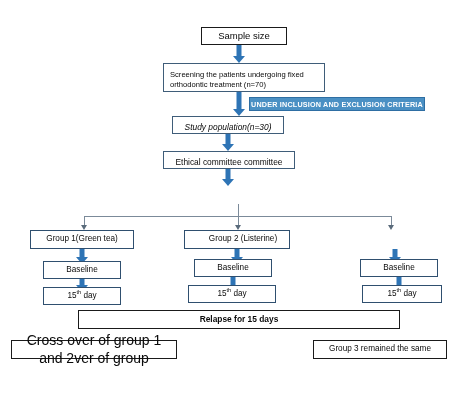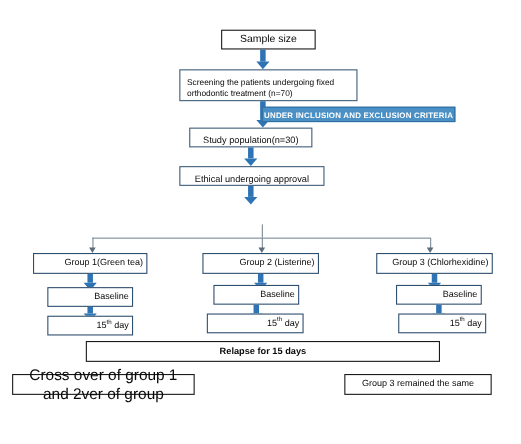--- a/index.html
+++ b/index.html
@@ -32,21 +32,20 @@
   }
   .node.dark {
     border: 1.6px solid #1a1a1a;
   }
   .node.slate {
     border: 1.1px solid #3f5d79;
     align-items: flex-end;
   }
   .node.slate2 {
     border: 1.3px solid #2f4f6f;
-    justify-content: flex-end;
   }
   .banner {
     position: absolute;
     box-sizing: border-box;
     background: #4a90c4;
     border: 1.2px solid #2e6ea3;
     color: #ffffff;
     font-weight: bold;
     display: flex;
     align-items: center;
@@ -116,35 +115,35 @@
 
   <div class="node slate" style="left:163px; top:47px; width:162px; height:29px; font-size:7.6px; padding:2px 6px; justify-content:flex-start; text-align:left;">
     <span>Screening the patients undergoing fixed orthodontic treatment (n=70)</span>
   </div>
 
   <div class="arrow-thick" style="left:232px; top:76px; width:14px; height:24px;">
     <div class="shaft" style="height:17px;"></div>
     <div class="head"></div>
   </div>
 
-  <div class="banner" style="left:238px; top:81px; width:176px; height:14px; font-size:7.2px;">
+  <div class="banner" style="left:249px; top:81px; width:176px; height:14px; font-size:7.2px;">
     <span>UNDER INCLUSION AND EXCLUSION CRITERIA</span>
   </div>
 
-  <div class="node slate" style="left:172px; top:100px; width:112px; height:18px; font-size:8.4px;">
+  <div class="node slate" style="left:172px; top:100px; width:112px; height:18px; font-size:8.4px;font-style:italic;">
     <span>Study population(n=30)</span>
   </div>
 
   <div class="arrow-thick" style="left:221px; top:118px; width:14px; height:17px;">
     <div class="shaft" style="height:10px;"></div>
     <div class="head"></div>
   </div>
 
   <div class="node slate" style="left:163px; top:135px; width:132px; height:18px; font-size:8.4px;">
-    <span>Ethical undergoing approval</span>
+    <span>Ethical committee committee</span>
   </div>
 
   <div class="arrow-thick" style="left:221px; top:153px; width:14px; height:17px;">
     <div class="shaft" style="height:10px;"></div>
     <div class="head"></div>
   </div>
 
 
   <div class="line-v" style="left:238px; top:188px; height:12px;"></div>
   <div class="line-h" style="left:84px; top:200px; width:307px;"></div>
@@ -154,23 +153,20 @@
   <div class="thin-head" style="left:81px; top:209px;"></div>
   <div class="thin-head" style="left:235px; top:209px;"></div>
   <div class="thin-head" style="left:388px; top:209px;"></div>
 
   <div class="node slate2" style="left:30px; top:214px; width:104px; height:19px; font-size:8.2px;">
     <span>Group 1(Green tea)</span>
   </div>
   <div class="node slate2" style="left:184px; top:214px; width:106px; height:19px; font-size:8.2px;padding-left:15px;">
     <span>Group 2 (Listerine)</span>
   </div>
-  <div class="node slate2" style="left:342px; top:214px; width:106px; height:19px; font-size:8.2px;">
-    <span>Group 3 (Chlorhexidine)</span>
-  </div>
 
   <div class="arrow-thick" style="left:75px; top:233px; width:14px; height:15px;">
     <div class="shaft" style="height:8px;"></div>
     <div class="head"></div>
   </div>
   <div class="arrow-thick" style="left:230px; top:233px; width:14px; height:15px;">
     <div class="shaft" style="height:8px;"></div>
     <div class="head"></div>
   </div>
   <div class="arrow-thick" style="left:388px; top:233px; width:14px; height:15px;">

